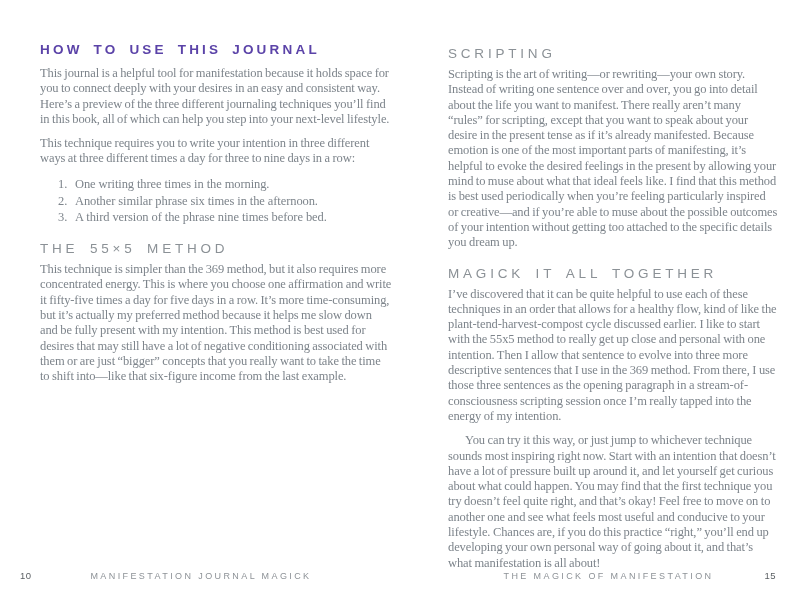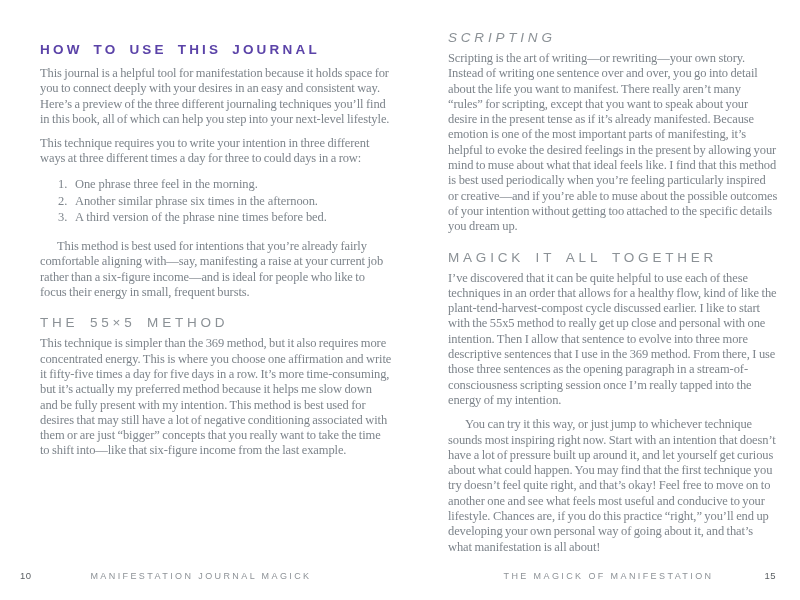--- a/index.html
+++ b/index.html
@@ -33,21 +33,21 @@
   }
   h2.section-heading {
     font-family: "Liberation Sans", sans-serif;
     font-size: 13.5px;
     font-weight: 400;
     letter-spacing: 3.8px;
     word-spacing: 4px;
     color: var(--heading-gray, #8b9196);
     margin: 15px 0 6px 0;
   }
-  .col-right h2.section-heading.first { margin-top: 30px; font-style: italic; }
+  .col-right h2.section-heading.first { margin-top: 46px; }
 
   p.body {
     font-size: 12.5px;
     line-height: 15.3px;
     color: var(--body-gray, #7d848b);
     margin: 0 0 9px 0;
     letter-spacing: -0.1px;
     word-spacing: -0.5px;
   }
   p.body.indented { text-indent: 17px; }
@@ -95,38 +95,37 @@
 </style>
 </head>
 <body>
 
 <div class="spread">
 
   <div class="column col-left">
     <h1 class="page-title">HOW TO USE THIS JOURNAL</h1>
     <p class="body">This journal is a helpful tool for manifestation because it holds space for you to connect deeply with your desires in an easy and consistent way. Here’s a preview of the three different journaling techniques you’ll find in this book, all of which can help you step into your next-level lifestyle.</p>
 
-    <p class="body">This technique requires you to write your intention in three different ways at three different times a day for three to could days in a row:</p>
+    <p class="body">This technique requires you to write your intention in three different ways at three different times a day for three to nine days in a row:</p>
 
     <ol class="num-list">
       <li>
         <span class="li-num">1.</span>
-        <span>One phrase three feel in the morning.</span>
+        <span>One writing three times in the morning.</span>
       </li>
       <li>
         <span class="li-num">2.</span>
         <span>Another similar phrase six times in the afternoon.</span>
       </li>
       <li>
         <span class="li-num">3.</span>
         <span>A third version of the phrase nine times before bed.</span>
       </li>
     </ol>
 
-    <p class="body indented">This method is best used for intentions that you’re already fairly comfortable aligning with—say, manifesting a raise at your current job rather than a six-figure income—and is ideal for people who like to focus their energy in small, frequent bursts.</p>
 
     <h2 class="section-heading">THE 55×5 METHOD</h2>
     <p class="body">This technique is simpler than the 369 method, but it also requires more concentrated energy. This is where you choose one affirmation and write it fifty-five times a day for five days in a row. It’s more time-consuming, but it’s actually my preferred method because it helps me slow down and be fully present with my intention. This method is best used for desires that may still have a lot of negative conditioning associated with them or are just “bigger” concepts that you really want to take the time to shift into—like that six-figure income from the last example.</p>
   </div>
 
   <div class="column col-right">
     <h2 class="section-heading first">SCRIPTING</h2>
     <p class="body">Scripting is the art of writing—or rewriting—your own story. Instead of writing one sentence over and over, you go into detail about the life you want to manifest. There really aren’t many “rules” for scripting, except that you want to speak about your desire in the present tense as if it’s already manifested. Because emotion is one of the most important parts of manifesting, it’s helpful to evoke the desired feelings in the present by allowing your mind to muse about what that ideal feels like. I find that this method is best used periodically when you’re feeling particularly inspired or creative—and if you’re able to muse about the possible outcomes of your intention without getting too attached to the specific details you dream up.</p>
 
     <h2 class="section-heading">MAGICK IT ALL TOGETHER</h2>

